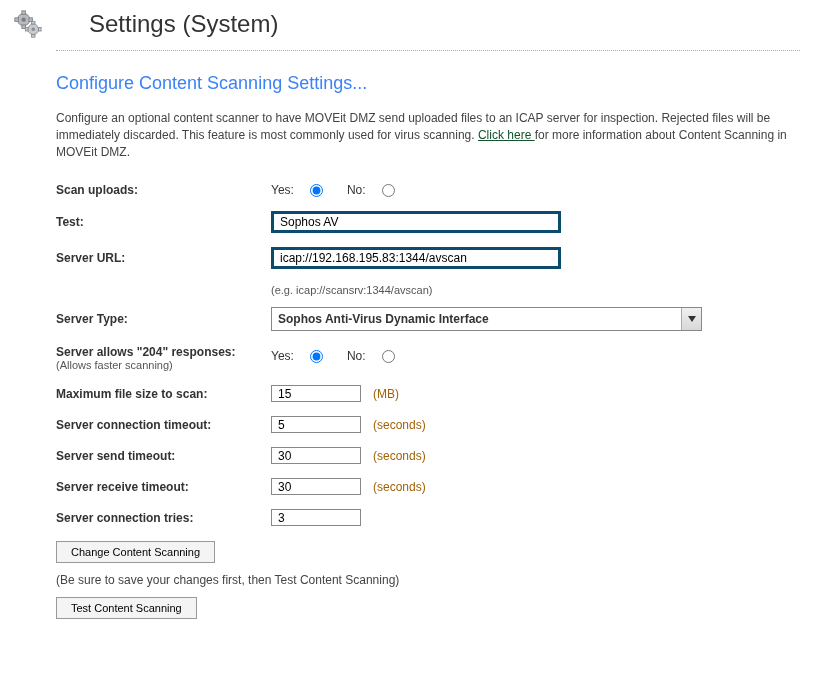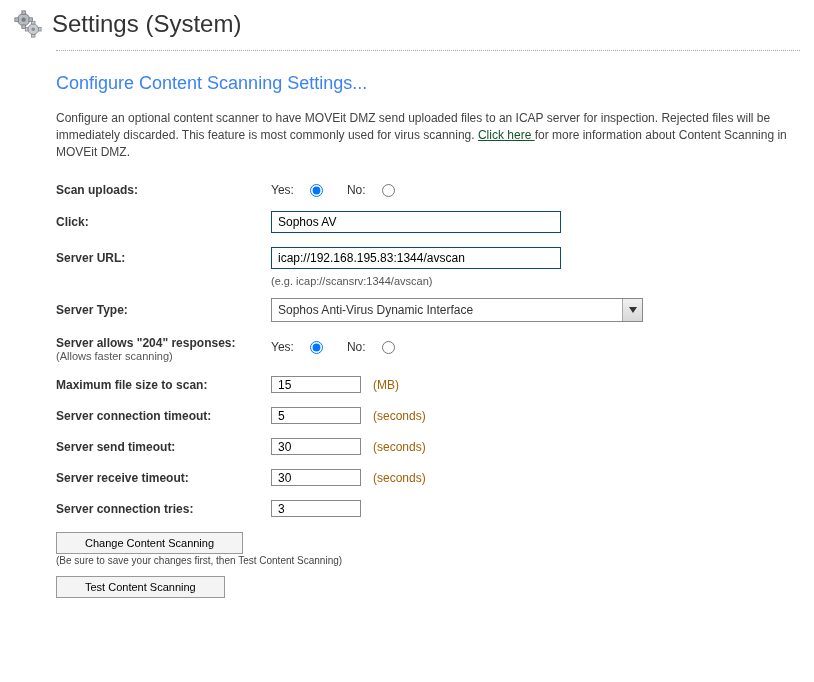--- a/index.html
+++ b/index.html
@@ -9,20 +9,21 @@
       color: #333;
       margin: 0;
       padding: 0;
       background: #fff;
       width: 814px;
     }
     .header {
       display: flex;
       align-items: center;
       padding: 10px 14px 12px 14px;
+      gap: 37px;
     }
     .gear-icon {
       width: 28px;
       height: 28px;
       margin-right: 10px;
     }
     .page-title {
       font-size: 24px;
       font-weight: normal;
       color: #333;
@@ -75,46 +76,47 @@
     }
     .radio-group span { margin-right: 2px; }
     .radio-group input[type="radio"] {
       margin: 0 12px 0 2px;
     }
     .text-input {
       width: 290px;
       height: 22px;
       padding: 2px 6px;
       font-size: 12px;
-      border: 1px solid #0c4a6e;
+      border: 3px solid #0c4a6e;
       font-family: inherit;
     }
     .small-input {
       width: 90px;
       height: 17px;
       padding: 2px 6px;
       font-size: 12px;
       border: 1px solid #888;
       font-family: inherit;
     }
     .unit {
       margin-left: 12px;
       font-size: 12px;
       color: #a16207;
     }
     .hint {
       font-size: 11px;
       color: #555;
       margin-left: 215px;
-      margin-top: 6px;
+      margin-top: 15px;
       margin-bottom: 4px;
     }
     .select-wrap {
       position: relative;
-      width: 372px;
+      width: 431px;
+      font-weight: bold;
     }
     .select-display {
       width: 100%;
       height: 24px;
       border: 1px solid #888;
       padding: 3px 6px;
       font-size: 12px;
       background: #fff;
       display: flex;
       align-items: center;
@@ -128,30 +130,30 @@
       height: 22px;
       background: linear-gradient(#f0f0f0, #d8d8d8);
       border-left: 1px solid #aaa;
       display: flex;
       align-items: center;
       justify-content: center;
     }
     .button {
       font-family: inherit;
       font-size: 11px;
-      padding: 4px 28px;
+      padding: 4px 14px;
       background: #f4f4f4;
       border: 1px solid #999;
       cursor: pointer;
       margin-top: 8px;
     }
     .note {
-      font-size: 10px;
+      font-size: 12px;
       color: #444;
-      margin: 1px 0 4px 0;
+      margin: 10px 0 4px 0;
     }
     .form-row.align-top { align-items: flex-start; }
     .form-row.align-top .form-label { padding-top: 0px; }
   </style>
 </head>
 <body>
 
 <div class="header">
   <span class="gear-icon">
     <svg viewBox="0 0 32 32" width="28" height="28">
@@ -189,21 +191,21 @@
     <div class="form-label">Scan uploads:</div>
     <div class="radio-group">
       <span>Yes:</span>
       <input type="radio" name="scanu" checked="" style="">
       <span>No:</span>
       <input type="radio" name="scanu" style="">
     </div>
   </div>
 
   <div class="form-row">
-    <div class="form-label">Click:</div>
+    <div class="form-label">Test:</div>
     <input type="text" class="text-input" value="Sophos AV" style="">
   </div>
 
   <div class="form-row" style="padding-bottom:0">
     <div class="form-label">Server URL:</div>
     <input type="text" class="text-input" value="icap://192.168.195.83:1344/avscan" style="">
   </div>
   <div class="hint">(e.g. icap://scansrv:1344/avscan)</div>
 
   <div class="form-row">

